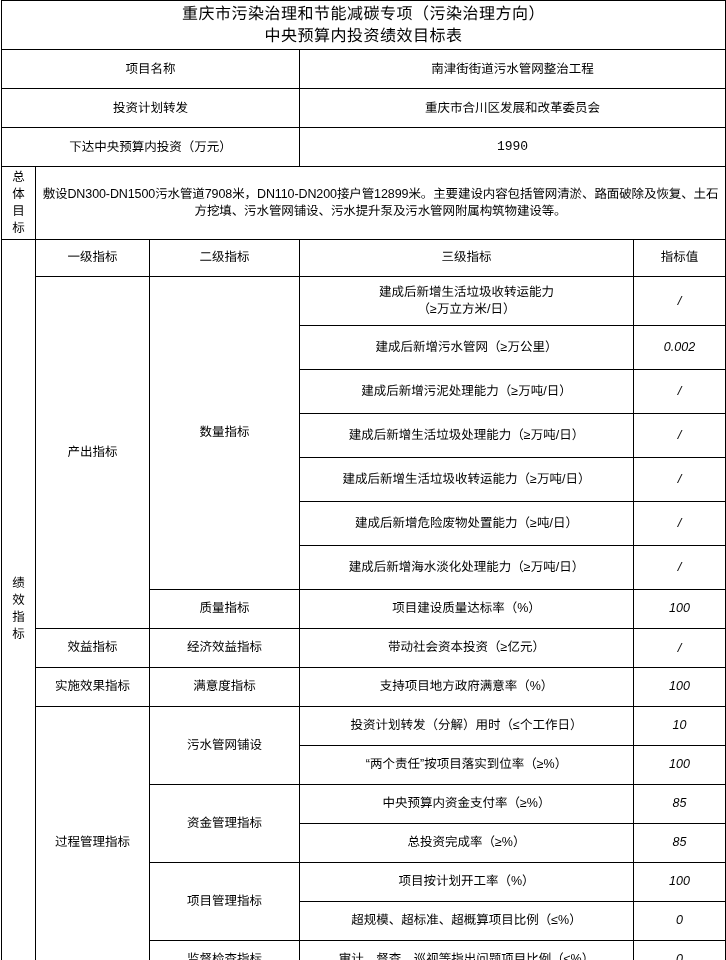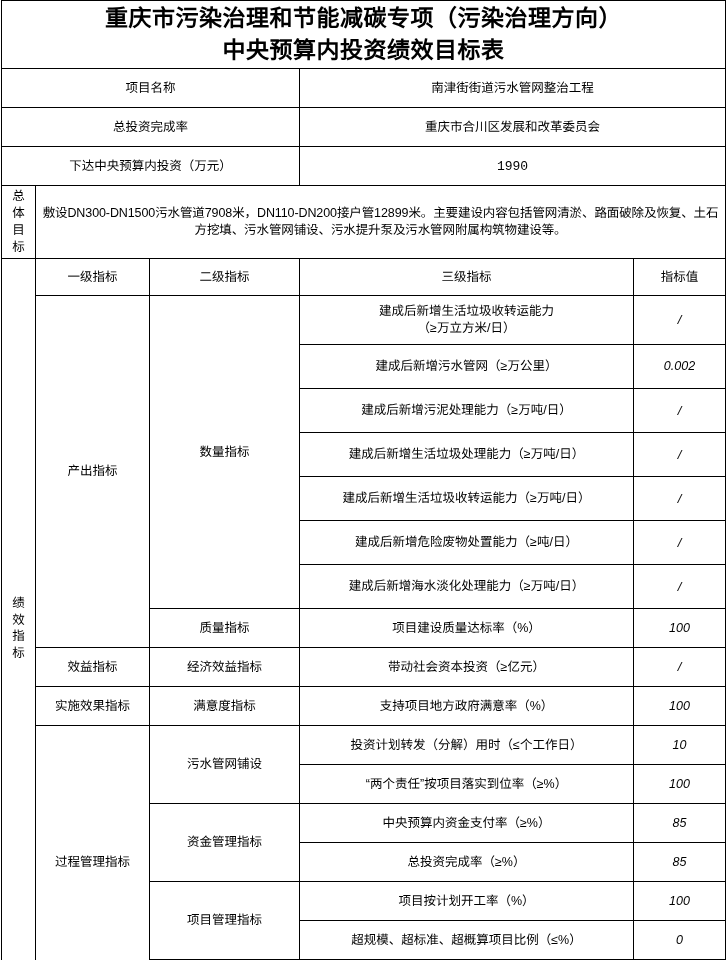--- a/index.html
+++ b/index.html
@@ -40,22 +40,22 @@
     font-family: "Liberation Sans", "DejaVu Sans", sans-serif;
   }
 
   
   td.title-cell {
     padding: 14px 6px 16px 6px;
     border-bottom: 1px solid #000;
   }
   .title-line {
     font-family: "Liberation Serif", "DejaVu Serif", serif;
-    font-size: 23px;
-    font-weight: bold;
+    font-size: 16px;
+    font-weight: normal;
     letter-spacing: 0.5px;
     line-height: 1.38;
     white-space: nowrap;
   }
 
   
   td.info-label {
     height: 34px;
     font-size: 13px;
   }
@@ -147,21 +147,21 @@
           <div class="title-line">中央预算内投资绩效目标表</div>
         </td>
       </tr>
 
       <tr>
         <td class="info-label" colspan="3">项目名称</td>
         <td class="info-value" colspan="2">南津街街道污水管网整治工程</td>
       </tr>
 
       <tr>
-        <td class="info-label" colspan="3">总投资完成率</td>
+        <td class="info-label" colspan="3">投资计划转发</td>
         <td class="info-value" colspan="2">重庆市合川区发展和改革委员会</td>
       </tr>
 
       <tr>
         <td class="info-label" colspan="3">下达中央预算内投资（万元）</td>
         <td class="info-value num" colspan="2">1990</td>
       </tr>
 
       <tr>
         <td class="vlabel">

